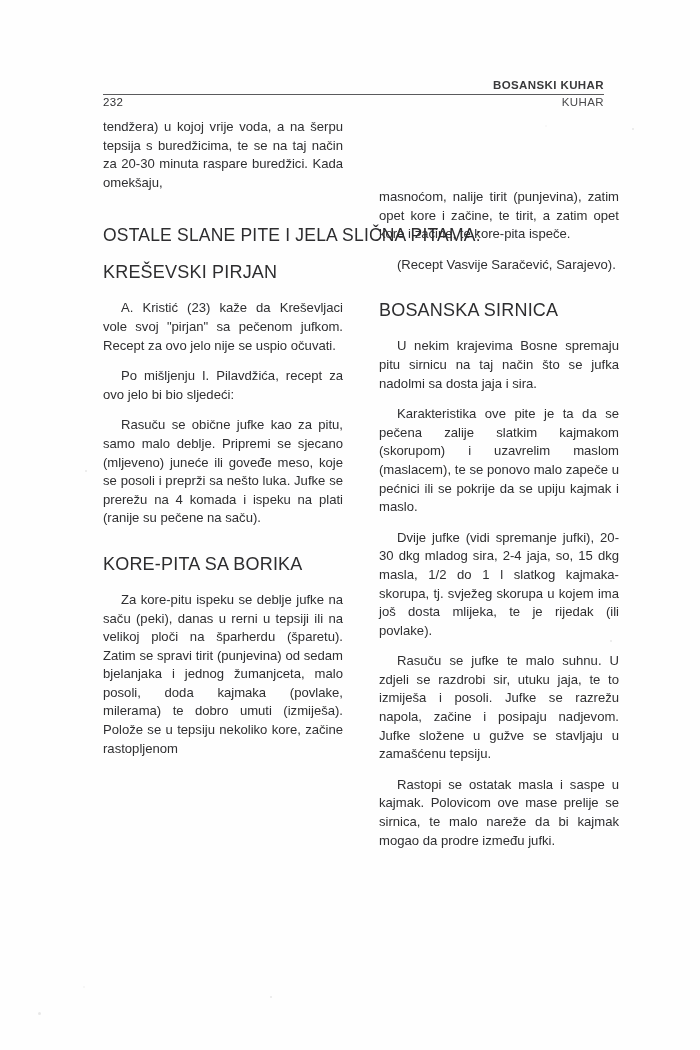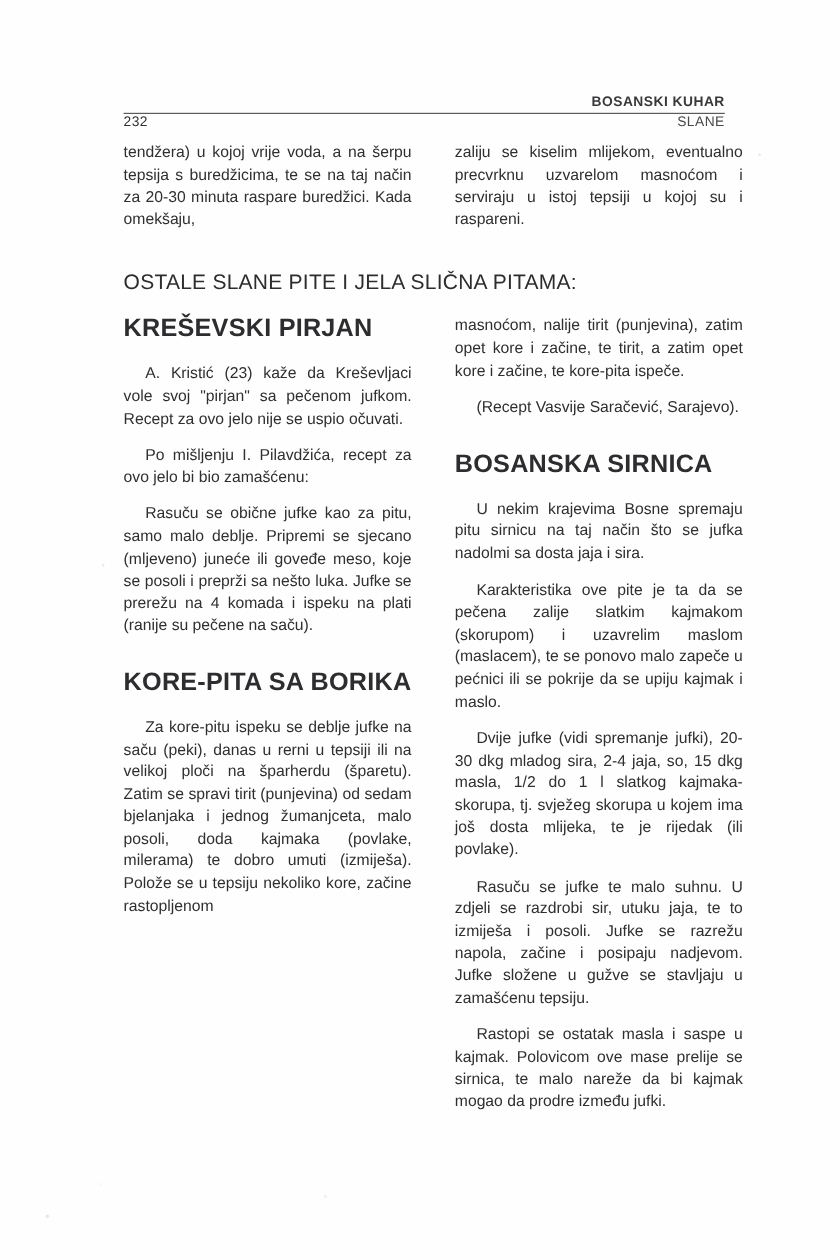--- a/index.html
+++ b/index.html
@@ -95,25 +95,25 @@
   .heading-major {
     position: absolute;
     left: 103px;
     top: 225px;
     font-size: 17.5px;
     letter-spacing: 0.2px;
     color: #2d2d2f;
     white-space: nowrap;
   }
   .heading-sub {
-    font-size: 21px;
+    font-size: 18px;
     letter-spacing: 0.2px;
     color: #2d2d2f;
     margin: 0 0 16px 0;
-    font-weight: bold;
+    font-weight: normal;
   }
   .gap-lg { height: 26px; }
 
   
   .speck {
     position: absolute;
     background: rgba(0,0,0,0.09);
     border-radius: 50%;
     pointer-events: none;
   }
@@ -121,49 +121,48 @@
 </head>
 <body>
 
 <div class="page">
 
   <div class="runhead">
     <div class="runhead-title">BOSANSKI KUHAR</div>
     <div class="runhead-rule"></div>
     <div class="runhead-bottom">
       <div class="folio">232</div>
-      <div class="runhead-section">SLANE</div>
+      <div class="runhead-section">KUHAR</div>
     </div>
   </div>
 
   <div class="heading-major">OSTALE SLANE PITE I JELA SLIČNA PITAMA:</div>
 
   <div class="cols">
     <div class="colrow">
 
       <div class="col">
         <p class="body noindent">tendžera) u kojoj vrije voda, a na šerpu tepsija s buredžicima, te se na taj način za 20-30 minuta raspare buredžici. Kada omekšaju,</p>
 
         <div style="height:70px"></div>
 
         <h2 class="heading-sub">KREŠEVSKI PIRJAN</h2>
 
         <p class="body indent">A. Kristić (23) kaže da Kreševljaci vole svoj "pirjan" sa pečenom jufkom. Recept za ovo jelo nije se uspio očuvati.</p>
-        <p class="body indent">Po mišljenju I. Pilavdžića, recept za ovo jelo bi bio zamašćenu:</p>
+        <p class="body indent">Po mišljenju I. Pilavdžića, recept za ovo jelo bi bio sljedeći:</p>
         <p class="body indent">Rasuču se obične jufke kao za pitu, samo malo deblje. Pripremi se sjecano (mljeveno) juneće ili goveđe meso, koje se posoli i preprži sa nešto luka. Jufke se prerežu na 4 komada i ispeku na plati (ranije su pečene na saču).</p>
 
         <div class="gap-lg"></div>
 
         <h2 class="heading-sub">KORE-PITA SA BORIKA</h2>
 
         <p class="body indent">Za kore-pitu ispeku se deblje jufke na saču (peki), danas u rerni u tepsiji ili na velikoj ploči na šparherdu (šparetu). Zatim se spravi tirit (punjevina) od sedam bjelanjaka i jednog žumanjceta, malo posoli, doda kajmaka (povlake, milerama) te dobro umuti (izmiješa). Polože se u tepsiju nekoliko kore, začine rastopljenom</p>
       </div>
 
       <div class="col">
-        <p class="body noindent">zaliju se kiselim mlijekom, eventualno precvrknu uzvarelom masnoćom i serviraju u istoj tepsiji u kojoj su i raspareni.</p>
 
         <div style="height:70px"></div>
 
         <p class="body noindent">masnoćom, nalije tirit (punjevina), zatim opet kore i začine, te tirit, a zatim opet kore i začine, te kore-pita ispeče.</p>
         <p class="body indent">(Recept Vasvije Saračević, Sarajevo).</p>
 
         <div class="gap-lg"></div>
 
         <h2 class="heading-sub">BOSANSKA SIRNICA</h2>
 

